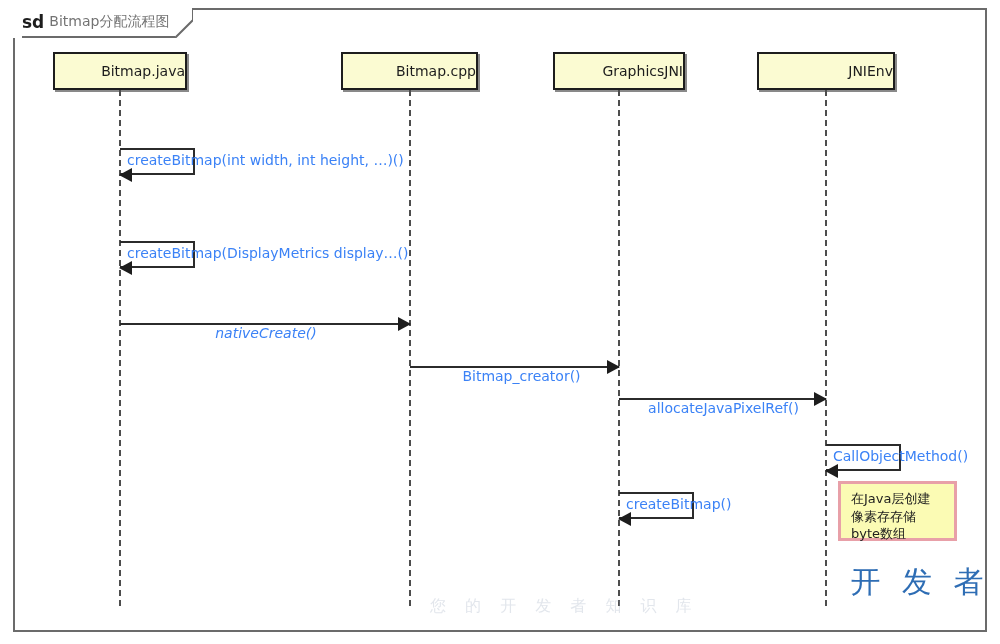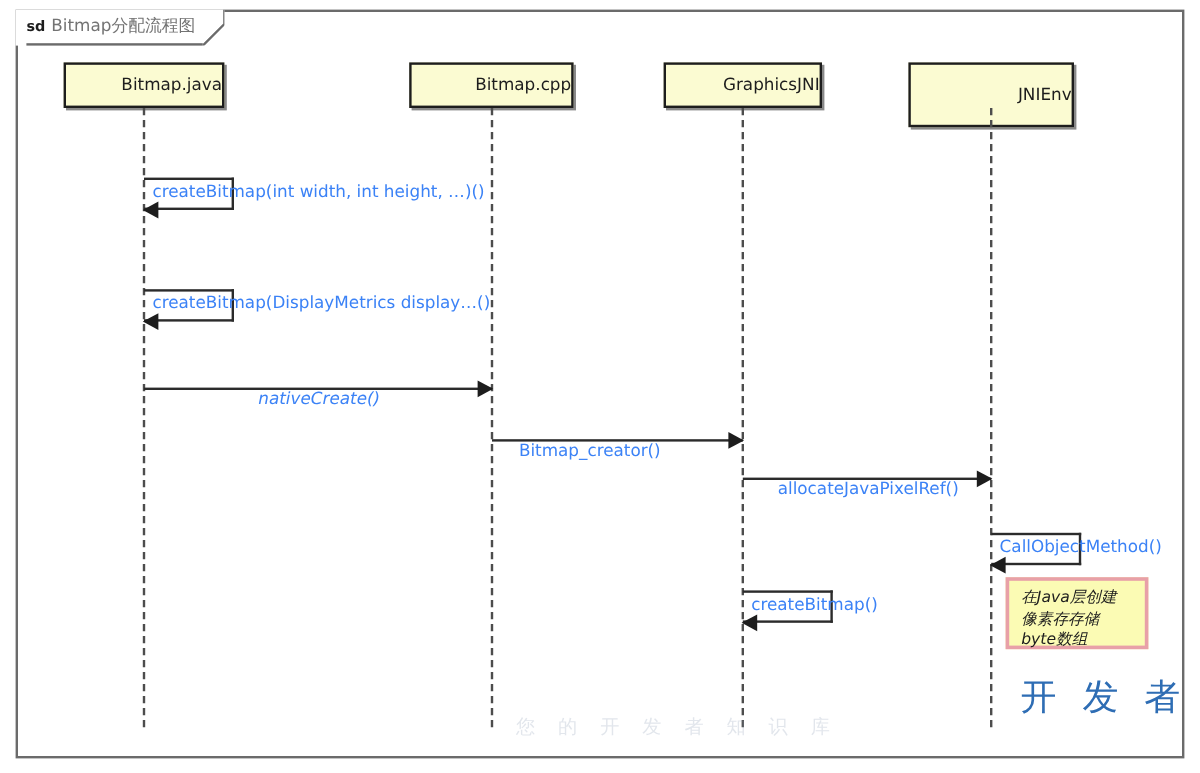--- a/index.html
+++ b/index.html
@@ -46,21 +46,21 @@
     height: 30px;
     display: flex;
     align-items: center;
     border-right: none;
     border-bottom: 2px solid #6b6b6b;
     padding-right: 6px;
     box-sizing: border-box;
   }
   .frame-tab-kw {
     font-weight: bold;
-    font-size: 12px;
+    font-size: 17px;
     color: #1d1d1d;
     margin-right: 5px;
   }
   .frame-tab-name {
     font-size: 14px;
     color: #737373;
   }
   .frame-tab-corner {
     width: 18px;
     height: 30px;
@@ -116,21 +116,21 @@
   .note-box {
     position: absolute;
     background: #fbfbb4;
     border: 3px solid #e8a0a8;
     box-sizing: border-box;
     padding: 6px 8px 6px 10px;
     font-size: 13px;
     line-height: 1.35;
     color: #1d1d1d;
   }
-  .note-line { white-space: nowrap; font-style: italic; }
+  .note-line { white-space: nowrap; }
   .watermark {
     position: absolute;
     left: 845px;
     top: 566px;
     width: 150px;
     text-align: center;
     pointer-events: none;
   }
   .wm-cn {
     font-size: 30px;
@@ -180,39 +180,39 @@
       </div>
       <div class="lifeline-line" style="left: 119px; top: 90px; height: 516px;"></div>
       <div class="lifeline-head" style="left: 341px; top: 52px; width: 137px; height: 38px;">
         <span>Bitmap.cpp</span>
       </div>
       <div class="lifeline-line" style="left: 409px; top: 90px; height: 516px;"></div>
       <div class="lifeline-head" style="left: 553px; top: 52px; width: 132px; height: 38px;">
         <span>GraphicsJNI</span>
       </div>
       <div class="lifeline-line" style="left: 618px; top: 90px; height: 516px;"></div>
-      <div class="lifeline-head" style="left: 757px; top: 52px; width: 138px; height: 54px;">
+      <div class="lifeline-head" style="left: 757px; top: 52px; width: 138px; height: 38px;">
         <span>JNIEnv</span>
       </div>
       <div class="lifeline-line" style="left: 825px; top: 90px; height: 516px;"></div>
     </div>
 
   <div id="messages">
       <div class="self-loop" style="left: 120px; top: 148px; width: 75px; height: 27px;"></div>
       <div class="arrow-head left" style="left: 119px; top: 168px;"></div>
       <div class="msg-label" style="left: 127px; top: 128px;">createBitmap(int width, int height, …)()</div>
       <div class="self-loop" style="left: 120px; top: 241px; width: 75px; height: 27px;"></div>
       <div class="arrow-head left" style="left: 119px; top: 261px;"></div>
       <div class="msg-label" style="left: 127px; top: 221px;">createBitmap(DisplayMetrics display…()</div>
       <div class="arrow-line" style="left: 120px; top: 323px; width: 290px;"></div>
       <div class="arrow-head right" style="top: 317px; left: 398px;"></div>
       <div class="msg-label" style="top: 301px; left: 126px; width: 280px; text-align: center; font-style: italic;">nativeCreate()</div>
       <div class="arrow-line" style="left: 410px; top: 366px; width: 209px;"></div>
       <div class="arrow-head right" style="top: 360px; left: 607px;"></div>
-      <div class="msg-label" style="top: 344px; left: 392px; width: 199px; text-align: center;">Bitmap_creator()</div>
+      <div class="msg-label" style="top: 344px; left: 422px; width: 199px; text-align: center;">Bitmap_creator()</div>
       <div class="arrow-line" style="left: 619px; top: 398px; width: 207px;"></div>
       <div class="arrow-head right" style="top: 392px; left: 814px;"></div>
       <div class="msg-label" style="top: 376px; left: 625px; width: 197px; text-align: center;">allocateJavaPixelRef()</div>
       <div class="self-loop" style="left: 826px; top: 444px; width: 75px; height: 27px;"></div>
       <div class="arrow-head left" style="left: 825px; top: 464px;"></div>
       <div class="msg-label" style="left: 833px; top: 424px; text-align: right;">CallObjectMethod()</div>
       <div class="self-loop" style="left: 619px; top: 492px; width: 75px; height: 27px;"></div>
       <div class="arrow-head left" style="left: 618px; top: 512px;"></div>
       <div class="msg-label" style="left: 626px; top: 472px;">createBitmap()</div>
     </div>

